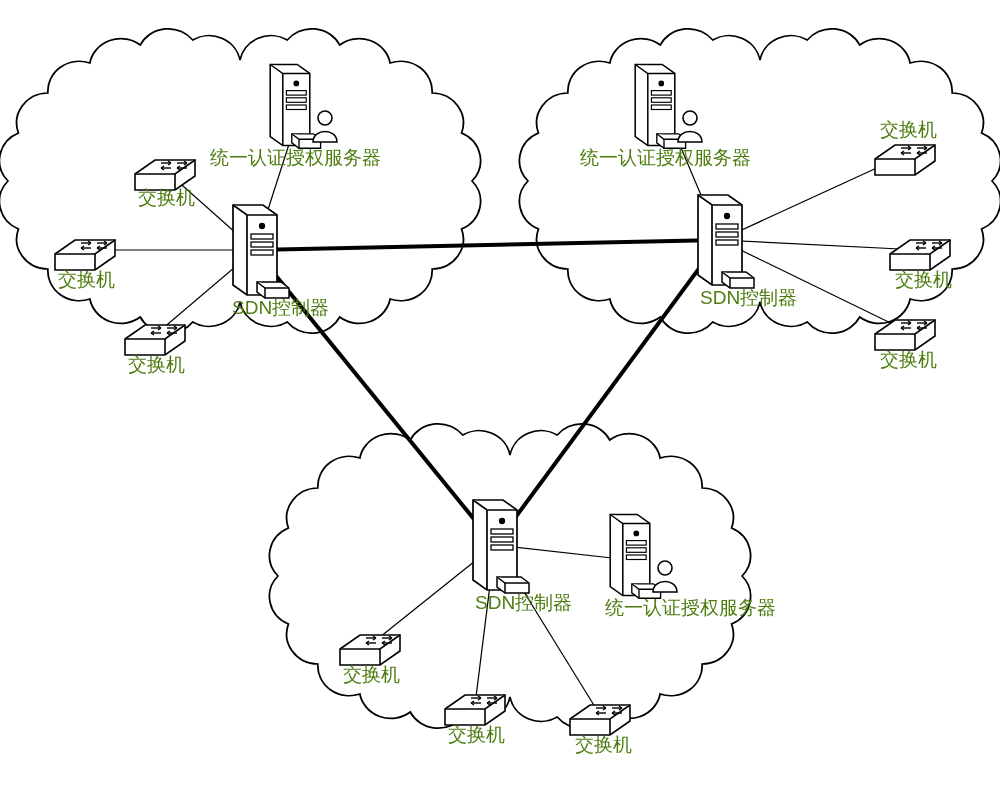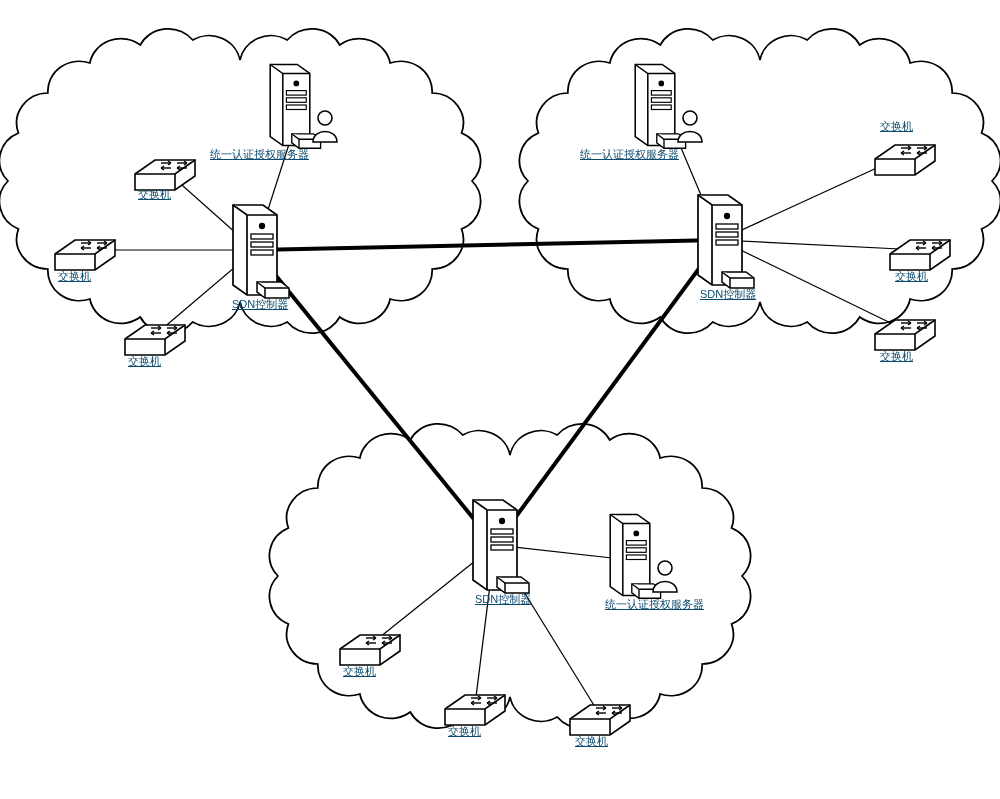--- a/index.html
+++ b/index.html
@@ -15,25 +15,24 @@
   }
   .stage {
     position: relative;
     width: 1000px;
     height: 799px;
   }
   svg { display: block; }
   .label {
     position: absolute;
     white-space: nowrap;
-    font-size: 11px;
+    font-size: 19px;
     line-height: 1.1;
-    color: #0c4a6e;
+    color: #4d7c0f;
     user-select: none;
-    text-decoration: underline;
   }
 </style>
 </head>
 <body>
 
 <div class="stage">
 
   <svg width="1000" height="799" viewBox="0 0 1000 799">
     <defs>
 

